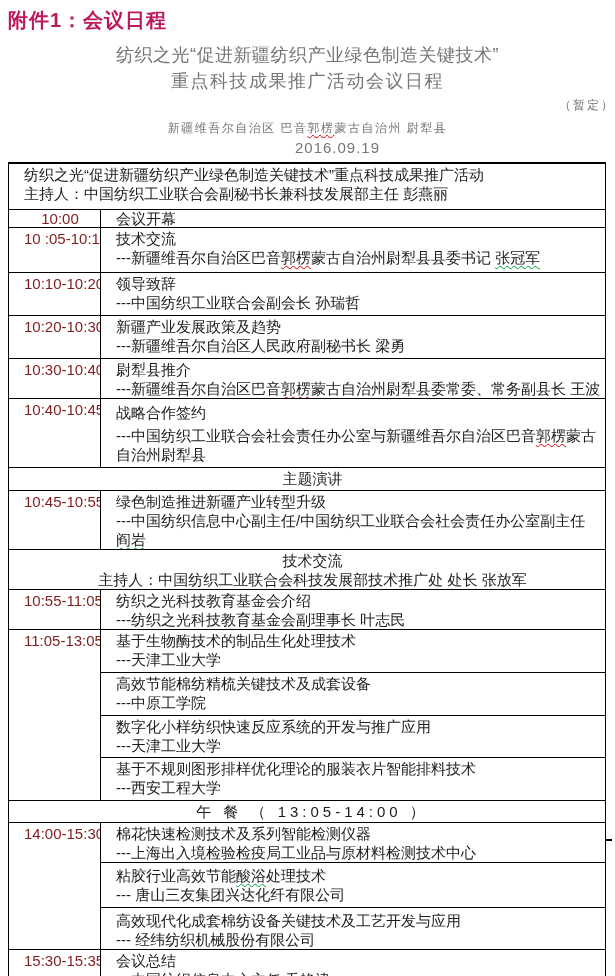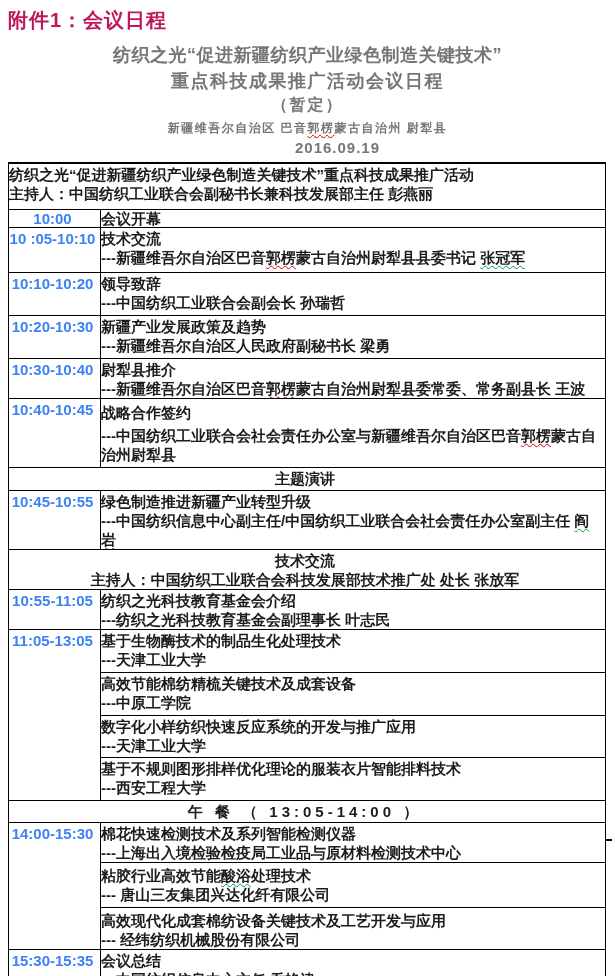--- a/index.html
+++ b/index.html
@@ -6,39 +6,39 @@
   body{
     width:615px;height:976px;background:#ffffff;position:relative;
     font-family:"Liberation Sans","DejaVu Sans",sans-serif;
     color:#1c1c1c;overflow:hidden;
   }
   .doc-title{
     position:absolute;left:8px;top:8px;
     font-size:20px;line-height:24px;font-weight:bold;color:#be185d;
     letter-spacing:1px;
   }
-  .subtitle{position:absolute;left:0;width:615px;text-align:center;color:#767676;white-space:pre;font-weight:bold;}
+  .subtitle{position:absolute;left:0;width:615px;text-align:center;color:#767676;white-space:pre;}
   .t1{top:44px;font-size:18px;line-height:22px;letter-spacing:0.5px;}
   .t2{top:70px;font-size:18px;line-height:22px;letter-spacing:1.5px;}
-  .t3{top:95px;font-size:16px;line-height:20px;letter-spacing:2px;}
+  .t3{top:95px;font-size:12px;line-height:20px;letter-spacing:2px;text-align:right;}
   .loc{top:119px;font-size:12px;line-height:19px;letter-spacing:1.5px;}
   .date{top:139px;font-size:15px;line-height:18px;letter-spacing:1px;padding-left:30px;}
 
   table.agenda{
     position:absolute;left:8px;top:162px;width:598px;
     border-collapse:collapse;table-layout:fixed;
   }
   table.agenda td{
     border:1px solid #000;vertical-align:top;
-    padding:1px 4px 0 0;font-size:15px;line-height:19px;overflow:hidden;font-weight:bold;
+    padding:1px 4px 0 15px;font-size:15px;line-height:19px;overflow:hidden;
   }
   table.agenda tr:first-child td{border-top:2px solid #000;}
   td.time{
     vertical-align:middle;text-align:center;
-    font-size:13px;line-height:15px;padding:0 1px;white-space:pre;color:#3b82f6;
+    font-size:13px;line-height:15px;padding:0 1px;white-space:pre;color:#7f1d1d;
   }
   .rh46{height:46px}.rh17{height:17px}.rh45{height:45px}.rh43{height:43px}
   .rh40{height:40px}.rh69{height:69px}.rh23{height:23px}.rh33{height:33px}
   .rh42{height:42px}.rh22{height:22px}.rh36{height:36px}
 
   td.intro{padding-left:92px;line-height:21px;padding-top:2px;}
   td.section-keynote{text-align:center;padding-left:130px;line-height:21px;margin-top:20px;}
   td.section-exchange{text-align:center;padding-right:34px;line-height:16px;padding-top:1px;}
   td.lunch{text-align:center;letter-spacing:4px;line-height:20px;vertical-align:middle;padding:0;}
   .gap-top{margin-top:4px;}

